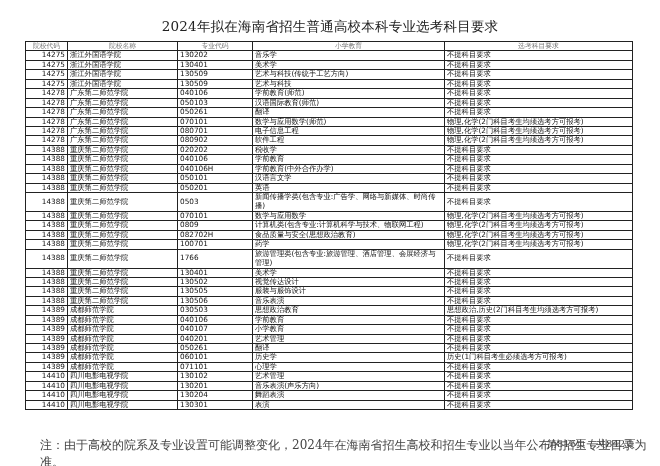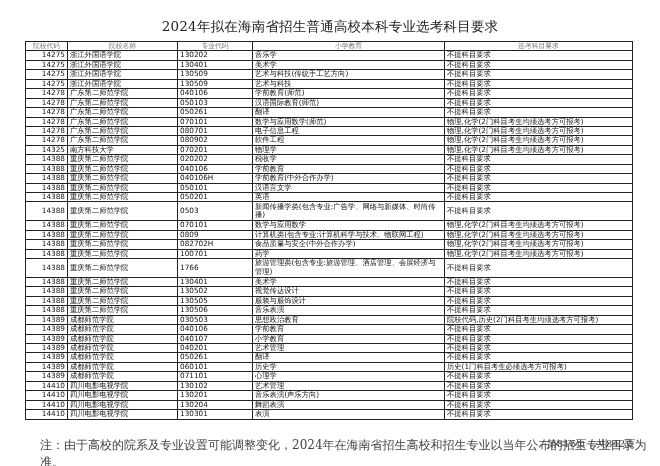--- a/index.html
+++ b/index.html
@@ -121,27 +121,20 @@
         <td>物理,化学(2门科目考生均须选考方可报考)</td>
       </tr>
       <tr>
         <td class="c-code">14278</td>
         <td>广东第二师范学院</td>
         <td>080902</td>
         <td>软件工程</td>
         <td>物理,化学(2门科目考生均须选考方可报考)</td>
       </tr>
       <tr>
-        <td class="c-code">14325</td>
-        <td>南方科技大学</td>
-        <td>070201</td>
-        <td>物理学</td>
-        <td>物理,化学(2门科目考生均须选考方可报考)</td>
-      </tr>
-      <tr>
         <td class="c-code">14388</td>
         <td>重庆第二师范学院</td>
         <td>020202</td>
         <td>税收学</td>
         <td>不提科目要求</td>
       </tr>
       <tr>
         <td class="c-code">14388</td>
         <td>重庆第二师范学院</td>
         <td>040106</td>
@@ -187,21 +180,21 @@
         <td class="c-code">14388</td>
         <td>重庆第二师范学院</td>
         <td>0809</td>
         <td>计算机类(包含专业:计算机科学与技术、物联网工程)</td>
         <td>物理,化学(2门科目考生均须选考方可报考)</td>
       </tr>
       <tr>
         <td class="c-code">14388</td>
         <td>重庆第二师范学院</td>
         <td>082702H</td>
-        <td>食品质量与安全(中外合作办学)</td>
+        <td>食品质量与安全(思想政治教育)</td>
         <td>物理,化学(2门科目考生均须选考方可报考)</td>
       </tr>
       <tr>
         <td class="c-code">14388</td>
         <td>重庆第二师范学院</td>
         <td>100701</td>
         <td>药学</td>
         <td>物理,化学(2门科目考生均须选考方可报考)</td>
       </tr>
       <tr class="tall">
@@ -237,21 +230,21 @@
         <td>重庆第二师范学院</td>
         <td>130506</td>
         <td>音乐表演</td>
         <td>不提科目要求</td>
       </tr>
       <tr>
         <td class="c-code">14389</td>
         <td>成都师范学院</td>
         <td>030503</td>
         <td>思想政治教育</td>
-        <td>院校代码,历史(2门科目考生均须选考方可报考)</td>
+        <td>思想政治,历史(2门科目考生均须选考方可报考)</td>
       </tr>
       <tr>
         <td class="c-code">14389</td>
         <td>成都师范学院</td>
         <td>040106</td>
         <td>学前教育</td>
         <td>不提科目要求</td>
       </tr>
       <tr>
         <td class="c-code">14389</td>

